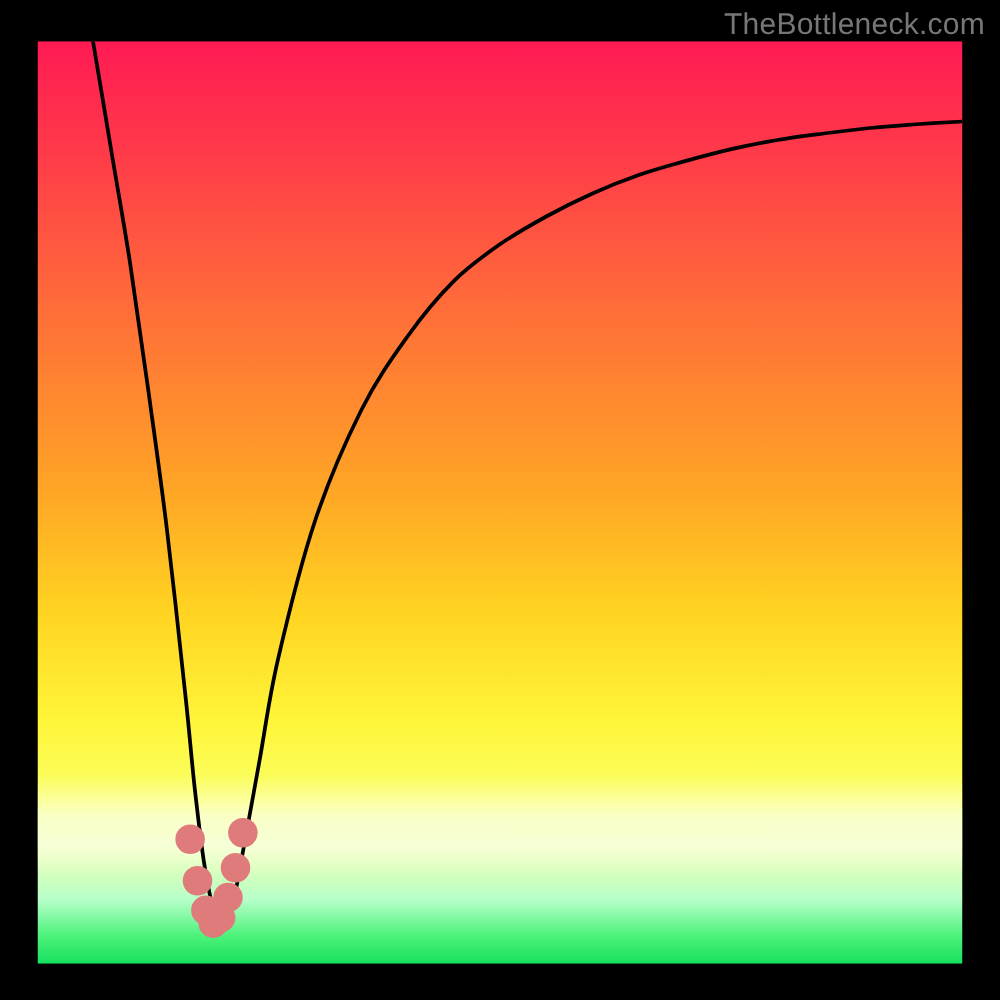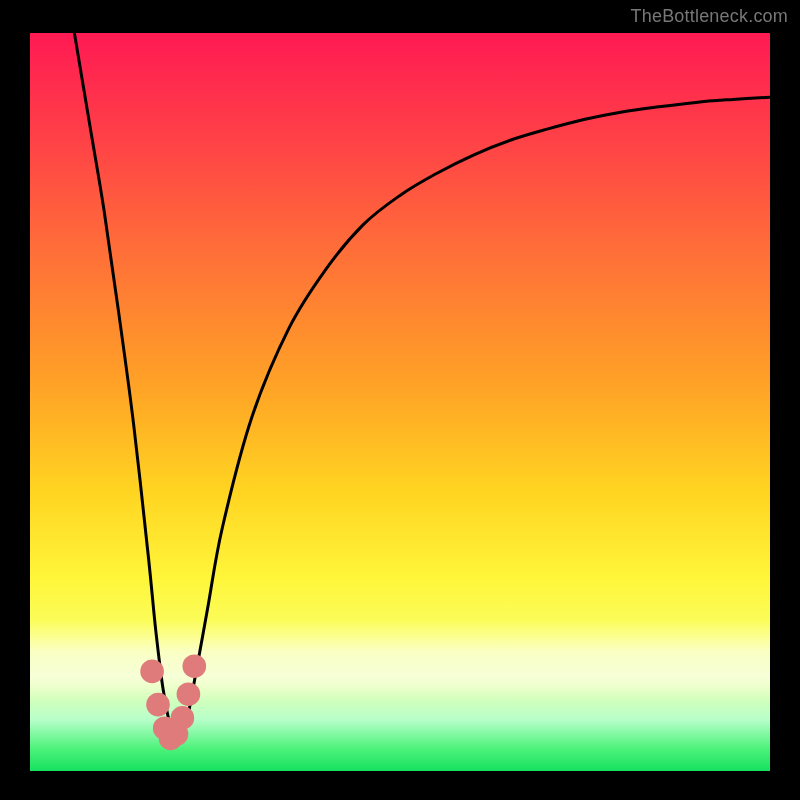--- a/index.html
+++ b/index.html
@@ -53,21 +53,21 @@
   }
   svg.curve {
     position: absolute;
     inset: 0;
   }
   .watermark {
     position: absolute;
     top: 6px;
     right: 12px;
     color: #777;
-    font-size: 18px;
+    font-size: 24px;
     letter-spacing: 0.2px;
     font-weight: 400;
   }
 </style>
 </head>
 <body>
 
 <div class="watermark">TheBottleneck.com</div>
 
 <div class="frame">

